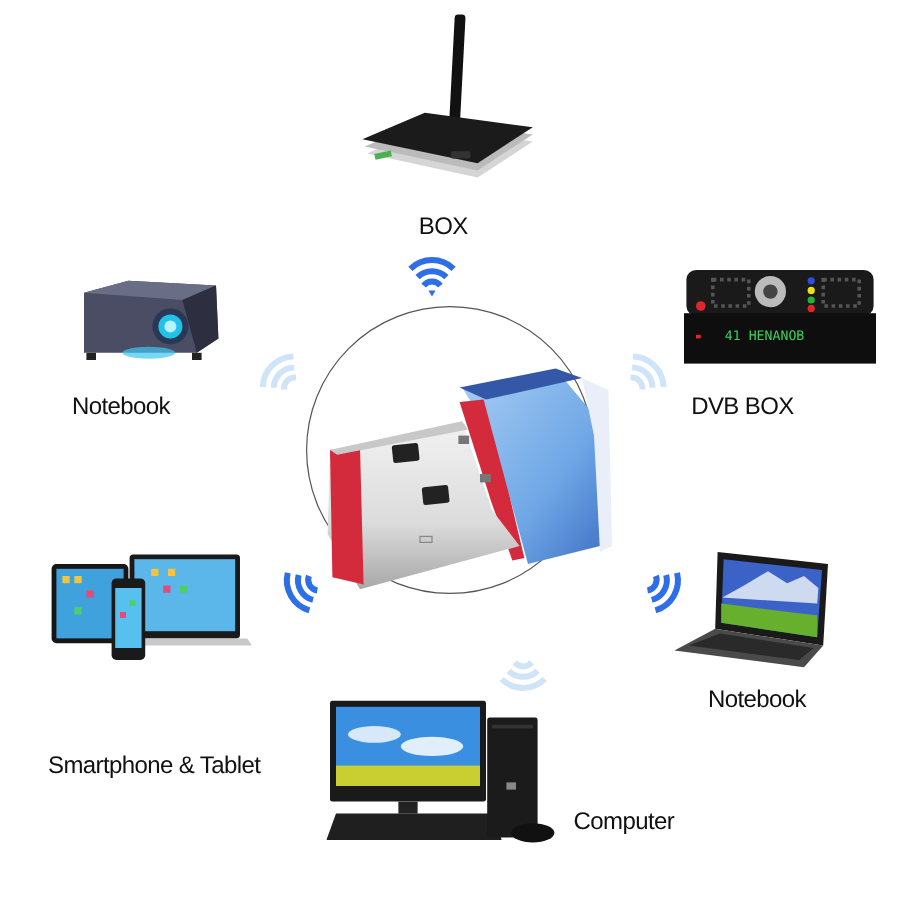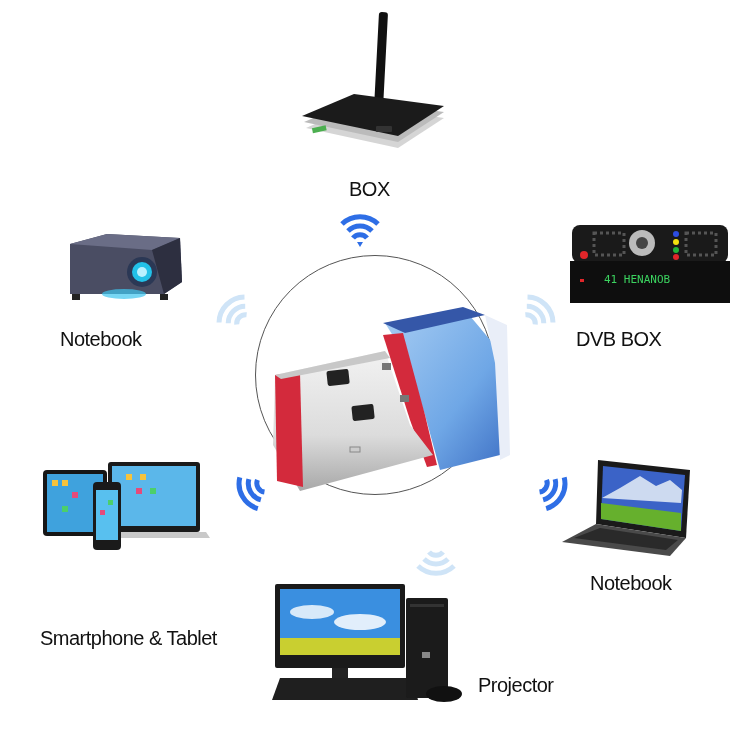--- a/index.html
+++ b/index.html
@@ -143,21 +143,21 @@
     <rect x="8" y="56" width="120" height="17" fill="#c9cf30"></rect>
     <ellipse cx="40" cy="30" rx="22" ry="7" fill="#ffffff" opacity="0.8"></ellipse>
     <ellipse cx="88" cy="40" rx="26" ry="8" fill="#ffffff" opacity="0.85"></ellipse>
     <rect x="60" y="86" width="16" height="10" fill="#222"></rect>
     <polygon points="0,118 8,96 140,96 146,118" fill="#1f1f1f"></polygon>
     <rect x="134" y="16" width="42" height="100" rx="2" fill="#1b1b1b"></rect>
     <rect x="138" y="22" width="34" height="3" fill="#333"></rect>
     <rect x="150" y="70" width="8" height="6" fill="#888"></rect>
     <ellipse cx="172" cy="112" rx="18" ry="8" fill="#111"></ellipse>
   </svg>
-  <div class="label" style="left:478px;top:674px">Projector</div>
+  <div class="label" style="left:478px;top:674px">Computer</div>
 </div>
 
 <svg class="wifi" style="left:338px;top:208px" viewBox="0 0 44 44">
   <g fill="none" stroke="#2e6ee6" stroke-width="5" stroke-linecap="butt">
     <path d="M4 16 A26 26 0 0 1 40 16"></path>
     <path d="M10 23 A17 17 0 0 1 34 23"></path>
     <path d="M15 30 A9 9 0 0 1 29 30"></path>
   </g>
   <polygon points="19,34 25,34 22,39" fill="#2e6ee6"></polygon>
 </svg>

